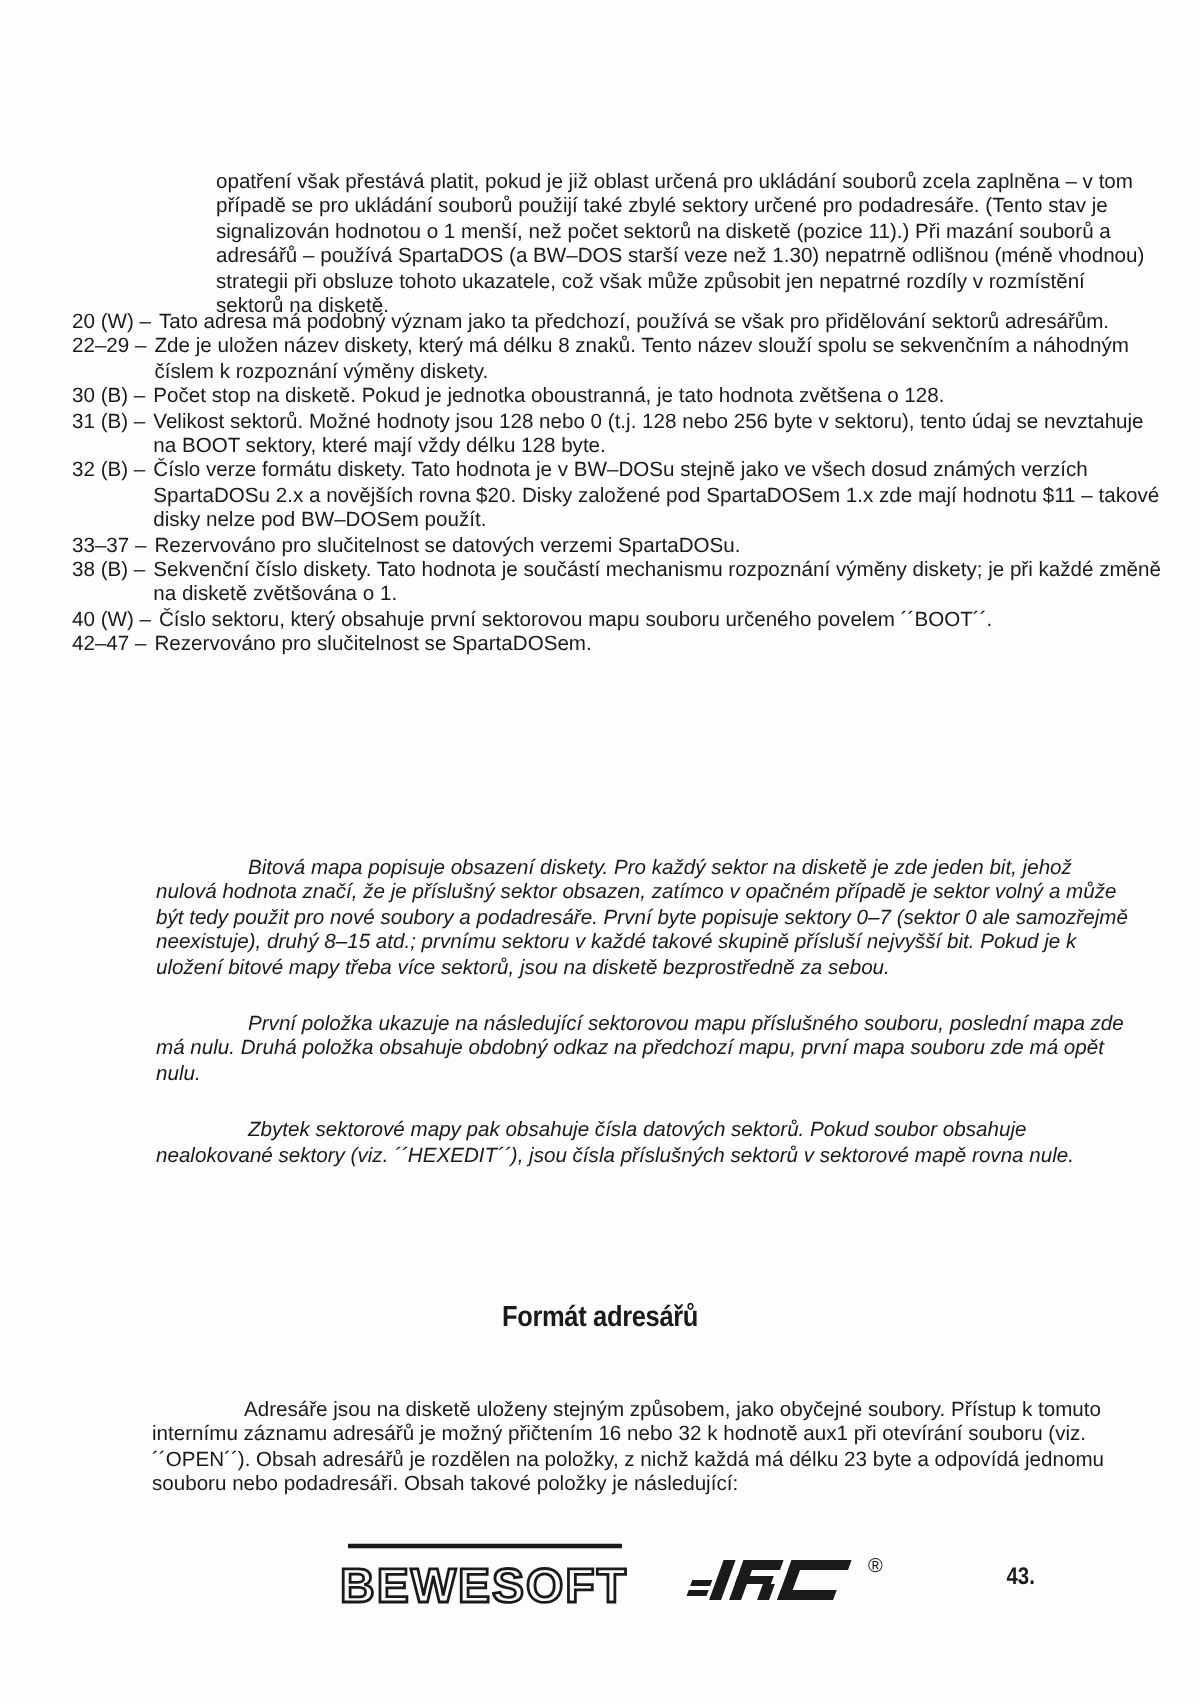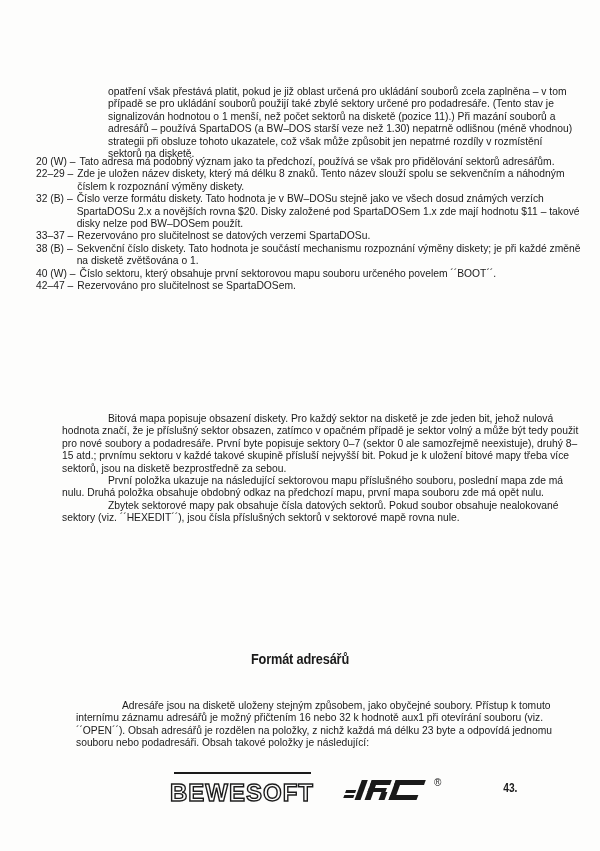--- a/index.html
+++ b/index.html
@@ -14,21 +14,21 @@
     }
     .para-cont {
       position: absolute; left: 108px; top: 86px; width: 470px;
     }
     .defs {
       position: absolute; left: 36px; top: 156px; width: 545px;
     }
     .body-block {
       position: absolute; left: 62px; top: 413px; width: 518px;
     }
-    .body-block p { margin: 0; text-indent: 46px; }
+    .body-block p { margin: 16px; text-indent: 46px; font-style: italic; }
     .heading {
       position: absolute; left: 0; top: 653px; width: 600px; text-align: center;
       font-size: 14.5px; font-weight: bold; letter-spacing: -0.2px;
       font-family: "Liberation Sans", sans-serif;
       transform: scaleX(0.88);
     }
     .dir-block {
       position: absolute; left: 62px; top: 686px; width: 518px;
     }
     .dir-block p { margin: 14px; text-indent: 46px; }
@@ -57,20 +57,28 @@
   <div class="para-cont">opatření však přestává platit, pokud je již oblast určená pro ukládání souborů zcela zaplněna – v tom případě se pro ukládání souborů použijí také zbylé sektory určené pro podadresáře. (Tento stav je signalizován hodnotou o 1 menší, než počet sektorů na disketě (pozice 11).) Při mazání souborů a adresářů – používá SpartaDOS (a BW–DOS starší veze než 1.30) nepatrně odlišnou (méně vhodnou) strategii při obsluze tohoto ukazatele, což však může způsobit jen nepatrné rozdíly v rozmístění sektorů na disketě.</div>
 
   <div class="defs">
     <div class="def-line">
       <span class="k">20 (W) –</span>
       <span class="t">Tato adresa má podobný význam jako ta předchozí, používá se však pro přidělování sektorů adresářům.</span>
     </div>
     <div class="def-line">
       <span class="k">22–29 –</span>
       <span class="t">Zde je uložen název diskety, který má délku 8 znaků. Tento název slouží spolu se sekvenčním a náhodným číslem k rozpoznání výměny diskety.</span>
+    </div>
+    <div class="def-line">
+      <span class="k">30 (B) –</span>
+      <span class="t">Počet stop na disketě. Pokud je jednotka oboustranná, je tato hodnota zvětšena o 128.</span>
+    </div>
+    <div class="def-line">
+      <span class="k">31 (B) –</span>
+      <span class="t">Velikost sektorů. Možné hodnoty jsou 128 nebo 0 (t.j. 128 nebo 256 byte v sektoru), tento údaj se nevztahuje na BOOT sektory, které mají vždy délku 128 byte.</span>
     </div>
     <div class="def-line">
       <span class="k">32 (B) –</span>
       <span class="t">Číslo verze formátu diskety. Tato hodnota je v BW–DOSu stejně jako ve všech dosud známých verzích SpartaDOSu 2.x a novějších rovna $20. Disky založené pod SpartaDOSem 1.x zde mají hodnotu $11 – takové disky nelze pod BW–DOSem použít.</span>
     </div>
     <div class="def-line">
       <span class="k">33–37 –</span>
       <span class="t">Rezervováno pro slučitelnost se datových verzemi SpartaDOSu.</span>
     </div>
     <div class="def-line">

